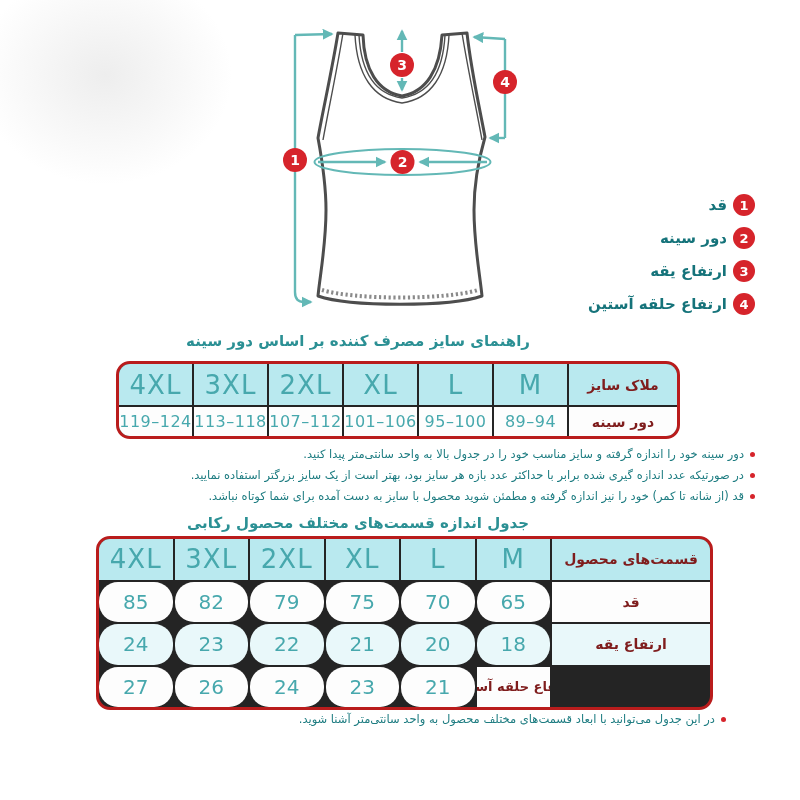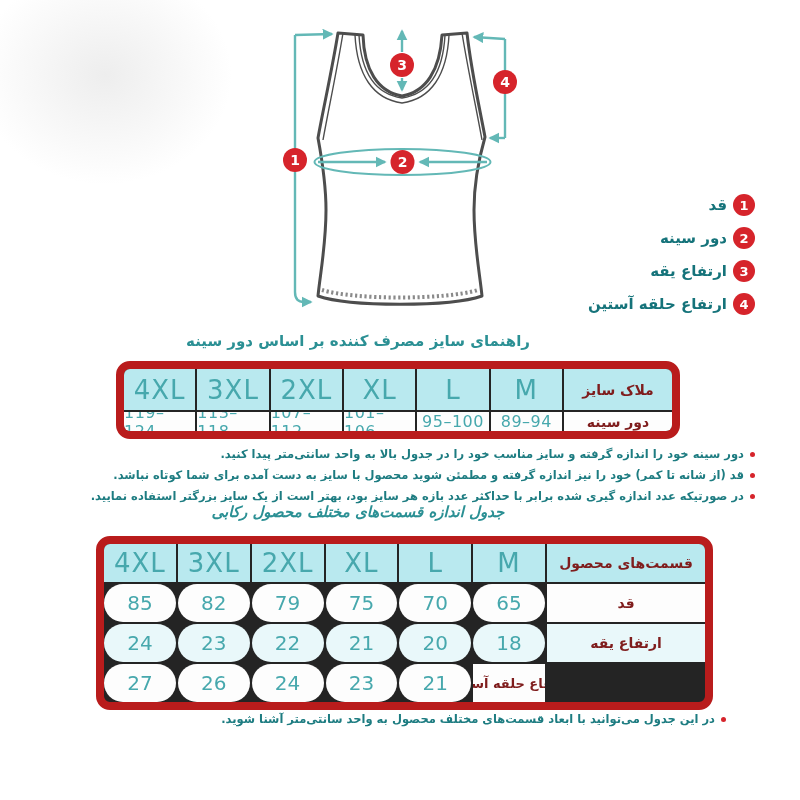--- a/index.html
+++ b/index.html
@@ -24,44 +24,44 @@
     font-size:13px; font-weight:bold; display:flex; align-items:center; justify-content:center;
     flex:0 0 auto; line-height:1;
   }
   .legend-label { color:#15737a; font-weight:bold; font-size:15px; white-space:nowrap; }
   
   .section-title {
     position:absolute; left:0; width:716px; text-align:center;
     color:#2b9094; font-weight:bold; font-size:15px; direction:rtl;
   }
   .title-1 { top:332px; }
-  .title-2 { top:503px;font-style:italic; }
+  .title-2 { top:514px; }
   
   .sz-table {
-    position:absolute; background:#242424; border:8px solid #b91c1c; border-radius:14px;
+    position:absolute; background:#242424; border:3px solid #b91c1c; border-radius:14px;
     overflow:hidden; display:grid; gap:2px;
   }
   .table-1 { left:116px; top:361px; width:564px; height:78px;
     grid-template-columns:repeat(6,1fr) 108px; grid-template-rows:41px 1fr; }
   .table-2 { left:96px; top:536px; width:617px; height:174px;
     grid-template-columns:repeat(6,1fr) 158px; grid-template-rows:repeat(4,1fr); }
   .cell { display:flex; align-items:center; justify-content:center; overflow:hidden; }
   .bg-h { background:#b9e9ef; }
   .bg-w { background:#fdfdfd; }
   .bg-a { background:#e9f8fa; }
   .size-cell { font-size:26px; color:#47a8ad; letter-spacing:1px; }
   .range-cell { font-size:16px; color:#47a8ad; letter-spacing:.5px; }
   .num-cell { font-size:20px; color:#47a8ad;border-radius:19px; }
   .label-cell { font-size:14px; font-weight:bold; color:#7f1d1d; direction:rtl; white-space:nowrap; }
   .label-cell.small { font-size:13px; }
   
   .notes { position:absolute; top:447px; right:45px; direction:rtl; text-align:right; }
   .note-line { display:flex; align-items:center; gap:6px; margin-bottom:7px; direction:rtl; }
   .note-dot { width:5px; height:5px; border-radius:50%; background:#d6242b; flex:0 0 auto; }
-  .note-text { color:#1d7c81; font-weight:bold; font-size:11.5px; white-space:nowrap; }
+  .note-text { color:#1d7c81; font-weight:normal; font-size:11.5px; white-space:nowrap; }
   .footer-note { position:absolute; top:712px; right:74px; }
 </style>
 </head>
 <body>
 
 <div class="page">
   <div class="scan-blob"></div>
 
   <svg class="diagram-svg" width="270" height="305" viewBox="0 0 270 305">
     <defs>
@@ -161,25 +161,25 @@
     <div class="cell bg-w label-cell">دور سینه</div>
   </div>
 
   <div class="notes">
     <div class="note-line">
       <span class="note-dot"></span>
       <span class="note-text">دور سینه خود را اندازه گرفته و سایز مناسب خود را در جدول بالا به واحد سانتی‌متر پیدا کنید.</span>
     </div>
     <div class="note-line">
       <span class="note-dot"></span>
+      <span class="note-text">در صورتیکه عدد اندازه گیری شده برابر با حداکثر عدد بازه هر سایز بود، بهتر است از یک سایز بزرگتر استفاده نمایید.</span>
+    </div>
+    <div class="note-line">
+      <span class="note-dot"></span>
       <span class="note-text">قد (از شانه تا کمر) خود را نیز اندازه گرفته و مطمئن شوید محصول با سایز به دست آمده برای شما کوتاه نباشد.</span>
-    </div>
-    <div class="note-line">
-      <span class="note-dot"></span>
-      <span class="note-text">در صورتیکه عدد اندازه گیری شده برابر با حداکثر عدد بازه هر سایز بود، بهتر است از یک سایز بزرگتر استفاده نمایید.</span>
     </div>
   </div>
 
   <div class="section-title title-2">جدول اندازه قسمت‌های مختلف محصول رکابی</div>
 
   <div class="sz-table table-2">
     <div class="cell bg-h size-cell">4XL</div>
     <div class="cell bg-h size-cell">3XL</div>
     <div class="cell bg-h size-cell">2XL</div>
     <div class="cell bg-h size-cell">XL</div>

